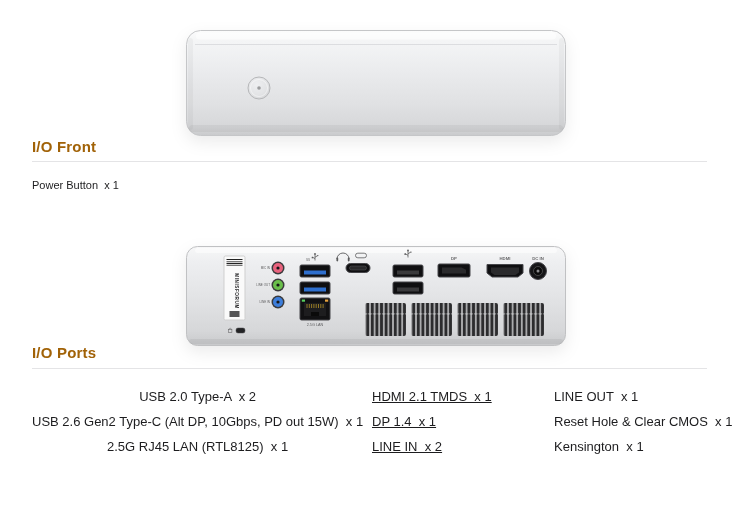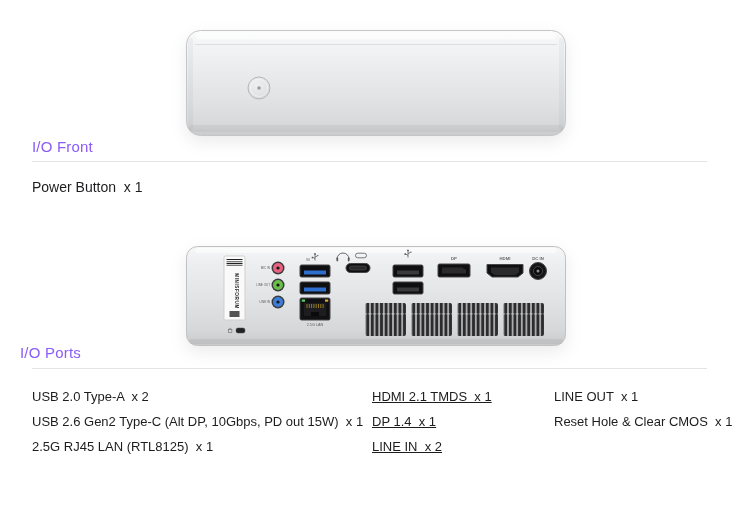--- a/index.html
+++ b/index.html
@@ -2,34 +2,34 @@
 <html><head>
 <meta charset="utf-8">
 <style>
   html,body{margin:0;padding:0;}
   body{
     width:738px;height:511px;position:relative;overflow:hidden;
     background:#ffffff;color:#1d1d1f;
     font-family:"Liberation Sans", sans-serif;
   }
   .abs{position:absolute;}
-  .heading{font-size:15px;font-weight:400;color:#8b5cf6;letter-spacing:.2px;}
+  .heading{font-size:15px;font-weight:700;color:#a16207;letter-spacing:.2px;}
   .divider{height:1px;background:#e4e4e6;}
-  .spec-line{font-size:14px;color:#1d1d1f;white-space:pre;}
+  .spec-line{font-size:11px;color:#1d1d1f;white-space:pre;}
   .spec{font-size:13px;color:#1d1d1f;white-space:pre;line-height:25px;}
   .device svg{display:block;filter:drop-shadow(0 6px 8px rgba(0,0,0,.08));}
   .front-device{left:186px;top:30px;}
   .io-front-heading{left:32px;top:138px;}
   .divider-front{left:32px;right:31px;top:161px;}
   .power-line{left:32px;top:179px;}
   .rear-device{left:186px;top:246px;}
-  .io-ports-heading{left:20px;top:344px;}
+  .io-ports-heading{left:32px;top:344px;}
   .divider-ports{left:32px;right:31px;top:368px;}
   .col{top:384px;}
-  .col1{left:32px;}
+  .col1{left:32px;text-align:center;}
   .col2{left:372px;text-decoration:underline;}
   .col3{left:554px;}
 </style>
 </head>
 <body>
 
 <div class="abs device front-device">
   <svg viewBox="0 0 380 106" width="380" height="106" xmlns="http://www.w3.org/2000/svg">
     <defs>
       <linearGradient id="fbody" x1="0" y1="0" x2="0" y2="1">
@@ -218,13 +218,14 @@
 
 <div class="abs col col2">
   <div class="spec">HDMI 2.1 TMDS  x 1</div>
   <div class="spec">DP 1.4  x 1</div>
   <div class="spec">LINE IN  x 2</div>
 </div>
 
 <div class="abs col col3">
   <div class="spec">LINE OUT  x 1</div>
   <div class="spec">Reset Hole &amp; Clear CMOS  x 1</div>
+  <div class="spec">Kensington  x 1</div>
 </div>
 
 </body></html>

